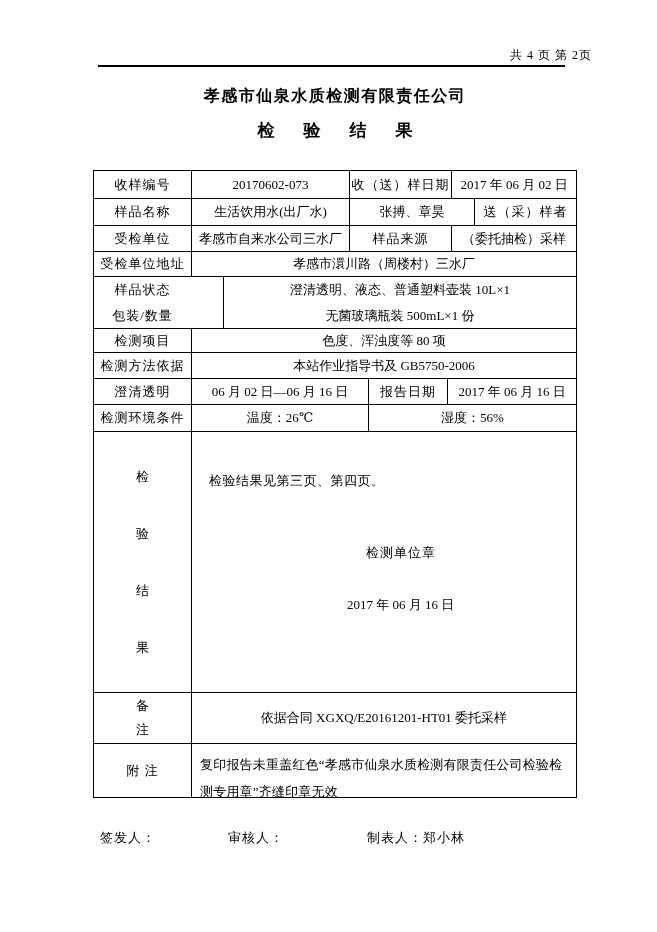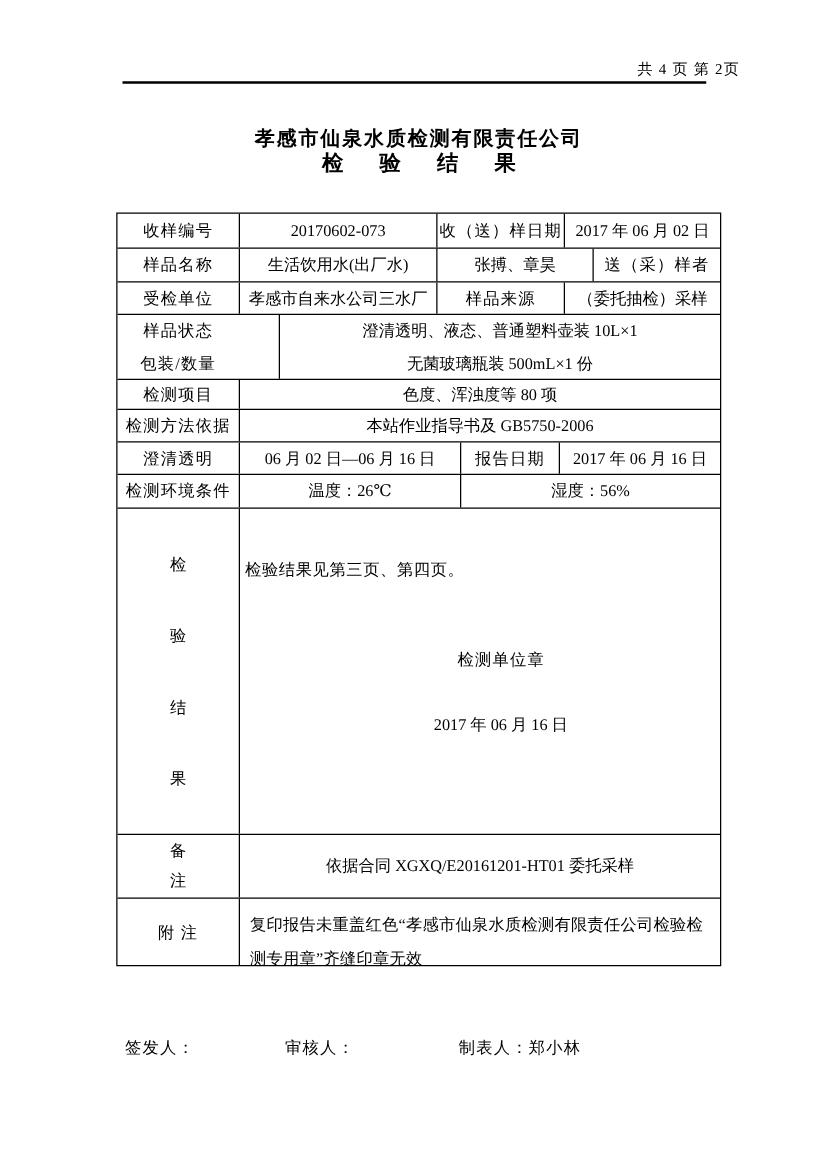--- a/index.html
+++ b/index.html
@@ -4,21 +4,21 @@
 <style>
   html,body{margin:0;padding:0;background:#ffffff;}
   .page{
     position:relative;width:657px;height:932px;background:#ffffff;
     font-family:"Liberation Serif","DejaVu Serif",serif;color:#000;overflow:hidden;padding-left:28px;
   }
   
   .pagination{position:absolute;top:47px;right:93px;font-size:12px;letter-spacing:1px;}
   .header-rule{position:absolute;left:98px;top:65px;width:467px;height:2px;background:#000;}
   .company{position:absolute;left:93px;top:86px;width:484px;text-align:center;
-           font-size:16px;font-weight:bold;letter-spacing:1.5px;margin-top:15px;}
+           font-size:16px;font-weight:bold;letter-spacing:1.5px;}
   .doc-title{position:absolute;left:93px;top:119px;width:484px;text-align:center;}
   .doc-title span{font-size:17px;font-weight:bold;letter-spacing:29px;margin-right:-29px;}
   
   .tbl{position:absolute;left:93px;top:170px;width:484px;border:1px solid #000;
        box-sizing:border-box;background:#fff;font-size:13px;}
   .row{display:flex;box-sizing:border-box;border-top:1px solid #000;}
   .row.first{border-top:none;}
   .cell{box-sizing:border-box;border-left:1px solid #000;display:flex;
         align-items:center;justify-content:center;text-align:center;overflow:hidden;}
   .cell.cfirst{border-left:none;}
@@ -29,21 +29,21 @@
   .w8-v1{width:177px;flex:0 0 177px;}
   .w8-l2{width:79px;flex:0 0 79px;}
   .w9-v1{width:177px;flex:0 0 177px;}
   .grow{flex:1 1 auto;}
   .h27{height:27px;} .h26{height:26px;} .h25{height:25px;} .h52{height:52px;gap:32px;}
   .h24{height:24px;} .h261{height:261px;} .h51{height:51px;} .h54{height:54px;}
   .two-line{flex-direction:column;line-height:26px;justify-content:center;}
   
   .result-label{flex-direction:column;justify-content:center;gap:39px;letter-spacing:0;}
   .result-content{position:relative;display:block;text-align:left;}
-  .result-note{position:absolute;left:4px;top:40px;letter-spacing:0.5px;}
+  .result-note{position:absolute;left:17px;top:40px;letter-spacing:0.5px;}
   .result-seal{position:absolute;left:174px;top:112px;letter-spacing:1px;}
   .result-date{position:absolute;left:155px;top:164px;}
   
   .remark-label{flex-direction:column;line-height:24px;justify-content:center;}
   .note-content{display:block;text-align:left;padding:7px 6px 0 8px;line-height:27px;
                 letter-spacing:0.2px;}
   
   .sign{position:absolute;top:829px;font-size:13px;letter-spacing:1px;}
   .sign.issuer{left:100px;} .sign.reviewer{left:228px;} .sign.preparer{left:367px;}
 </style>
@@ -75,20 +75,24 @@
       <div class="cell w-l2 lab">送（采）样者</div>
     </div>
 
     <div class="row h26">
       <div class="cell cfirst w-lab lab">受检单位</div>
       <div class="cell w-v1">孝感市自来水公司三水厂</div>
       <div class="cell w-l2 lab">样品来源</div>
       <div class="cell grow">（委托抽检）采样</div>
     </div>
 
+    <div class="row h25">
+      <div class="cell cfirst w-lab lab">受检单位地址</div>
+      <div class="cell grow">孝感市澴川路（周楼村）三水厂</div>
+    </div>
 
     <div class="row h52">
       <div class="cell cfirst w-lab lab two-line">
         <div>样品状态</div>
         <div>包装/数量</div>
       </div>
       <div class="cell grow two-line">
         <div>澄清透明、液态、普通塑料壶装 10L×1</div>
         <div>无菌玻璃瓶装 500mL×1 份</div>
       </div>

